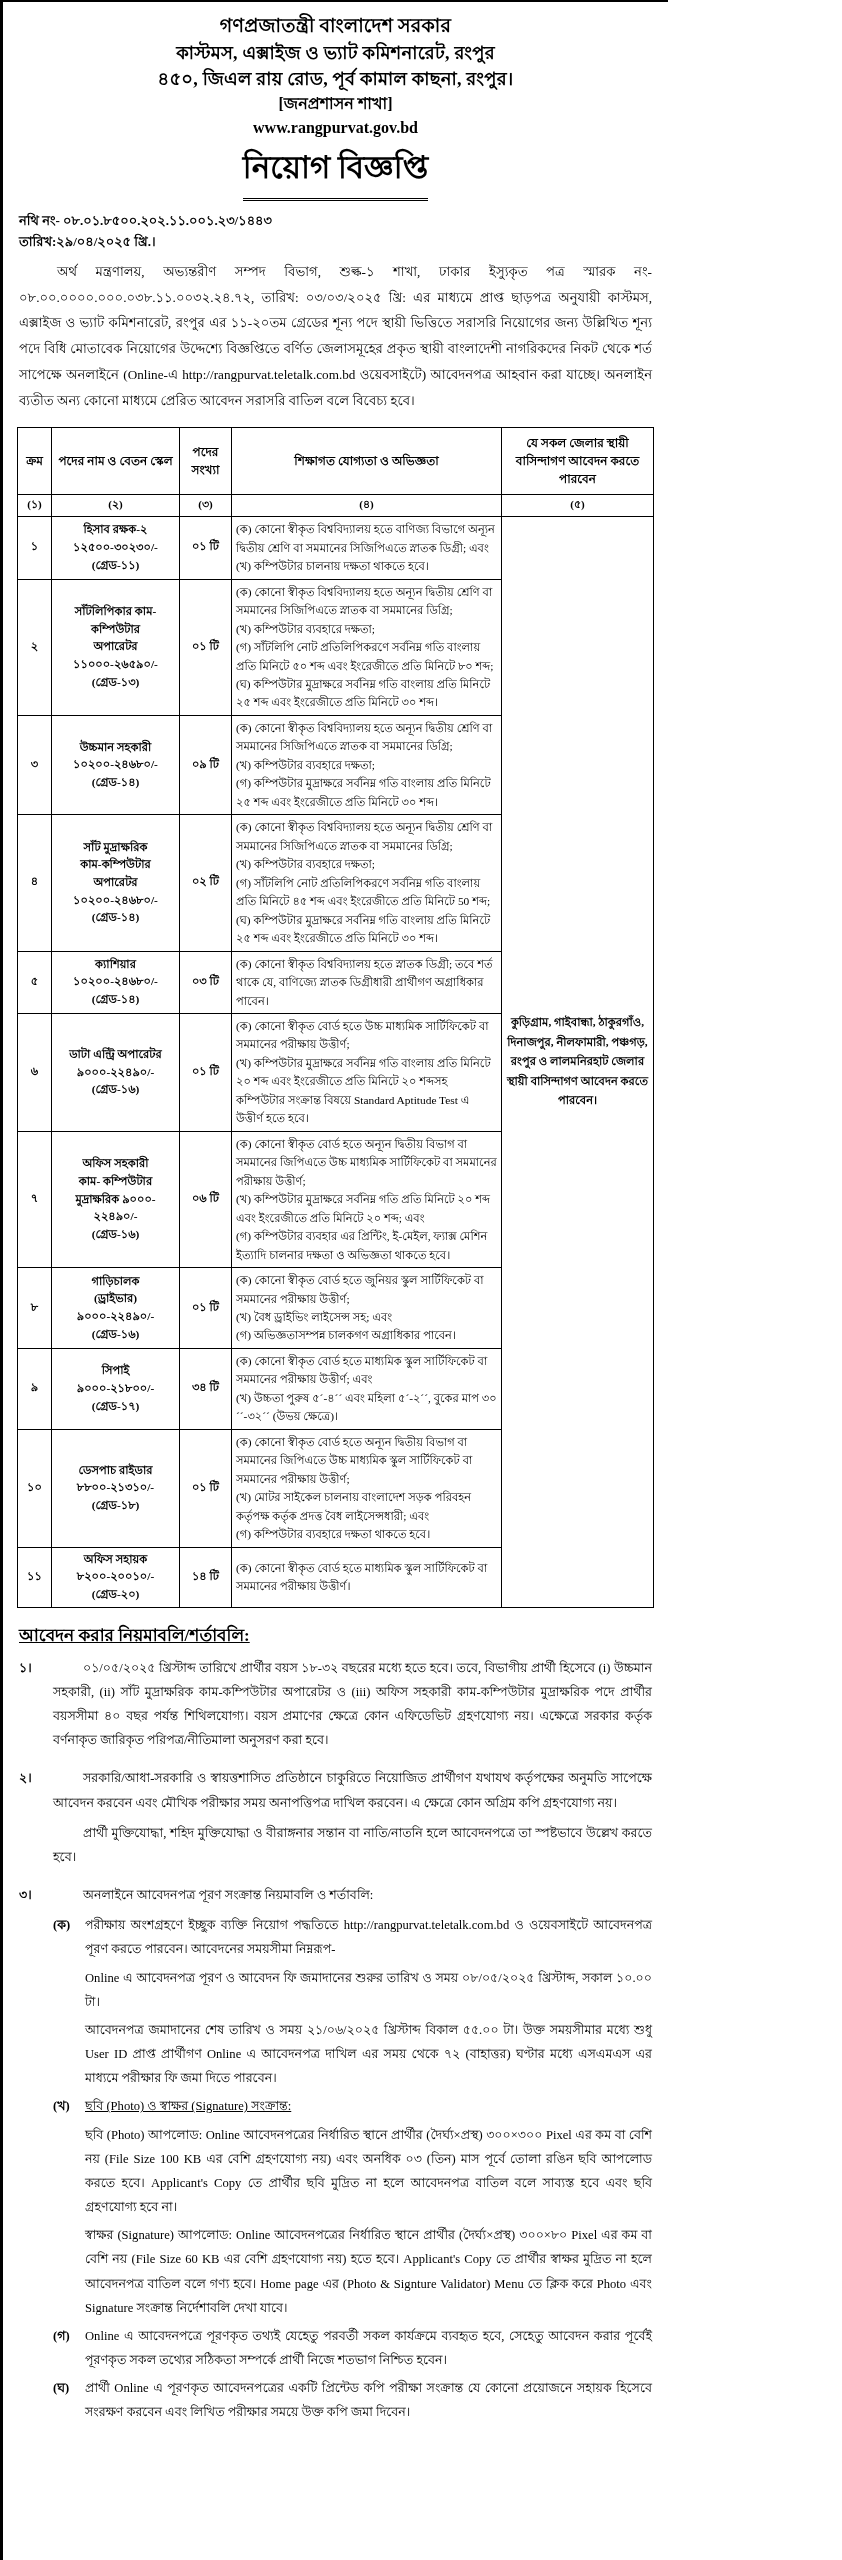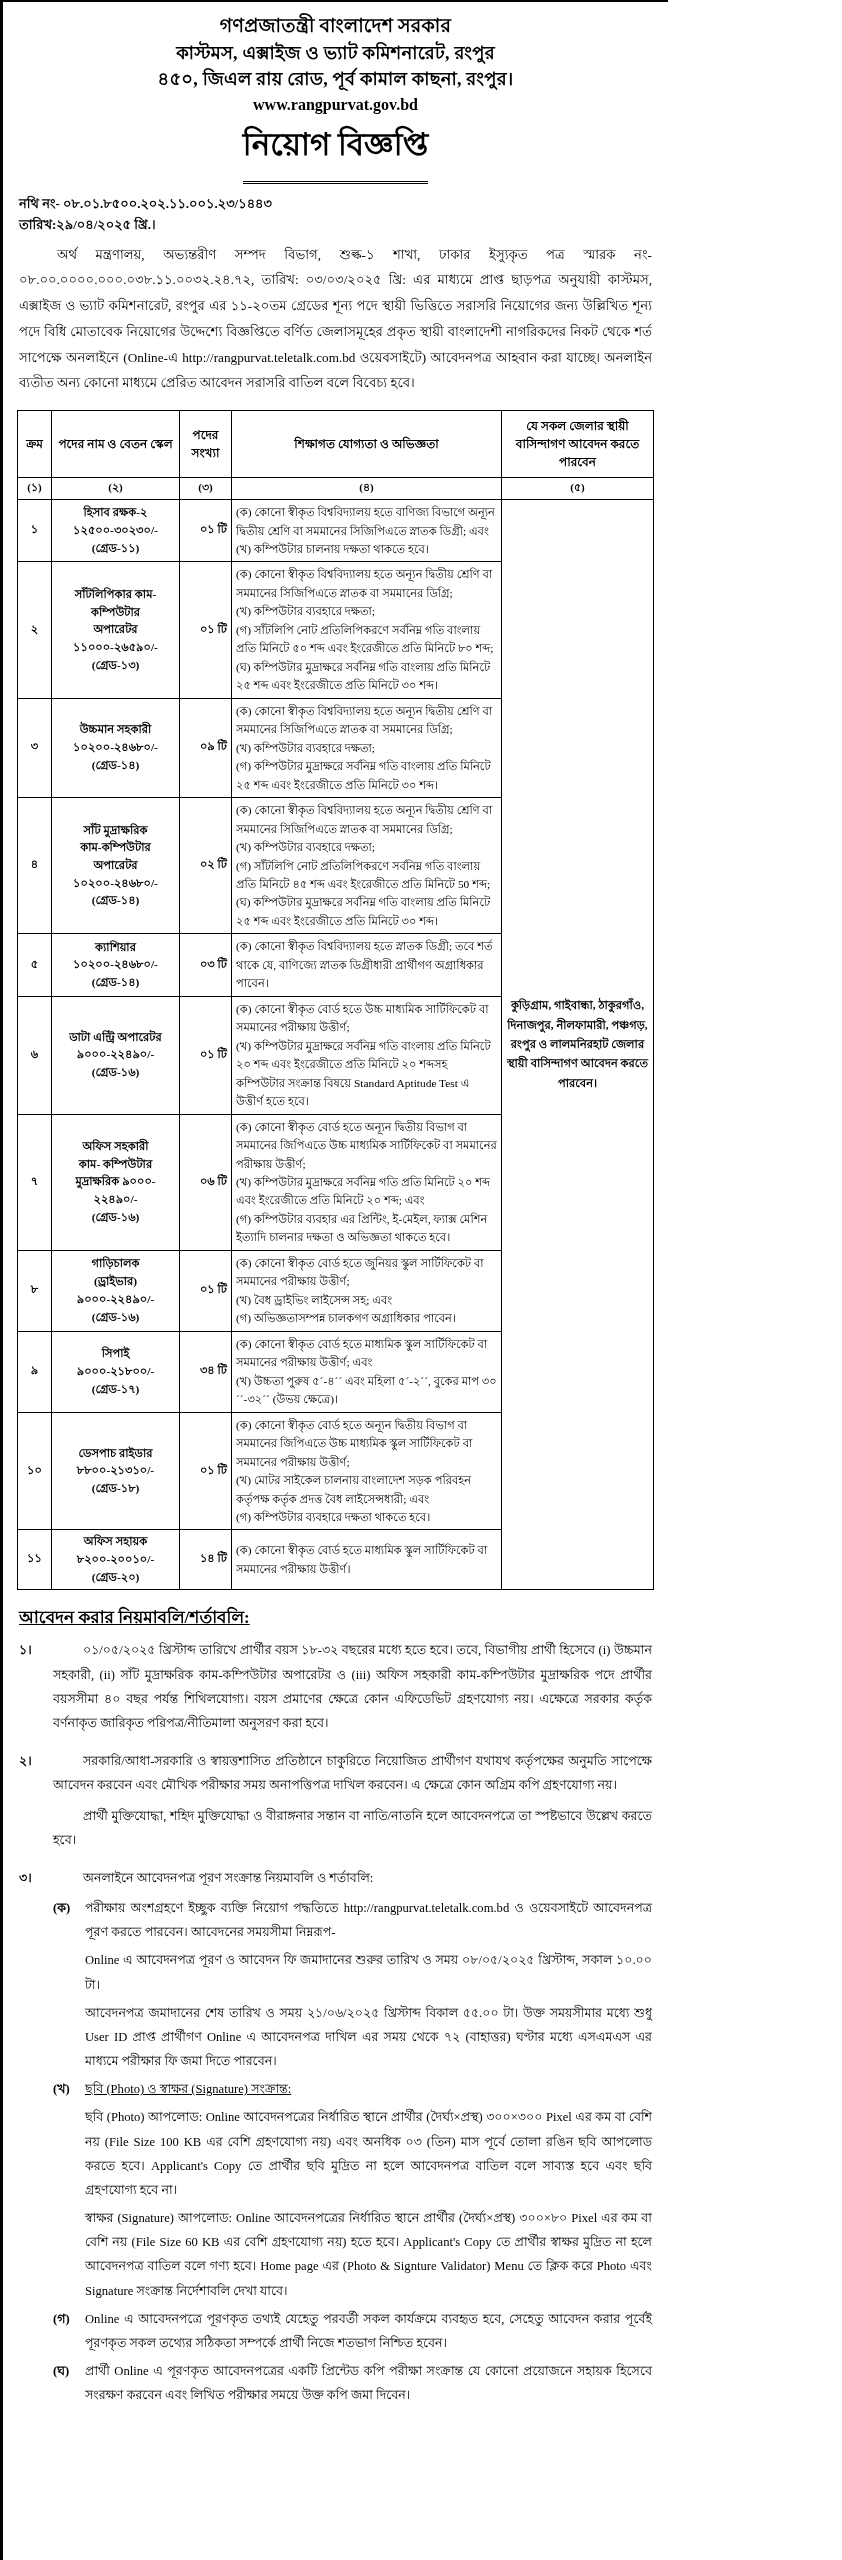--- a/index.html
+++ b/index.html
@@ -42,21 +42,21 @@
     margin-top: 1px;
   }
   .doc-title {
     text-align: center;
     margin: 10px 0 4px 0;
   }
   .doc-title span {
     font-size: 31px;
     font-weight: bold;
     border-bottom: 3px double #000;
-    padding-bottom: 16px;
+    padding-bottom: 10px;
     display: inline-block;
     line-height: 1.25;
   }
   .meta-row {
     display: flex;
     justify-content: space-between;
     align-items: baseline;
     font-size: 13px;
     font-weight: bold;
     margin-top: 10px;
@@ -99,21 +99,21 @@
     padding: 1px;
     font-size: 11px;
   }
   td.c-serial { text-align: center; font-weight: bold; width: 34px; }
   td.c-post {
     text-align: center;
     width: 128px;
     font-weight: bold;
     line-height: 1.55;
   }
-  td.c-count { text-align: right; width: 52px; font-weight: bold; }
+  td.c-count { text-align: center; width: 52px; font-weight: bold; }
   td.c-qual {
     text-align: left;
     line-height: 1.62;
     padding: 4px 5px;
   }
   td.c-qual div { margin: 0; }
   td.c-district {
     text-align: center;
     width: 152px;
     line-height: 1.7;
@@ -160,20 +160,21 @@
 </style>
 </head>
 <body>
 
 <div class="page">
 
   <div class="letterhead">
     <div class="lh-line">গণপ্রজাতন্ত্রী বাংলাদেশ সরকার</div>
     <div class="lh-line lh-line-2">কাস্টমস, এক্সাইজ ও ভ্যাট কমিশনারেট, রংপুর</div>
     <div class="lh-line lh-line-3">৪৫০, জিএল রায় রোড, পূর্ব কামাল কাছনা, রংপুর।</div>
+    <div class="lh-branch">[জনপ্রশাসন শাখা]</div>
     <div class="lh-web">www.rangpurvat.gov.bd</div>
   </div>
 
   <div class="doc-title">
     <span>নিয়োগ বিজ্ঞপ্তি</span>
   </div>
 
   <div class="meta-row">
     <div>নথি নং- ০৮.০১.৮৫০০.২০২.১১.০০১.২৩/১৪৪৩</div>
     <div>তারিখ:২৯/০৪/২০২৫ খ্রি.।</div>

